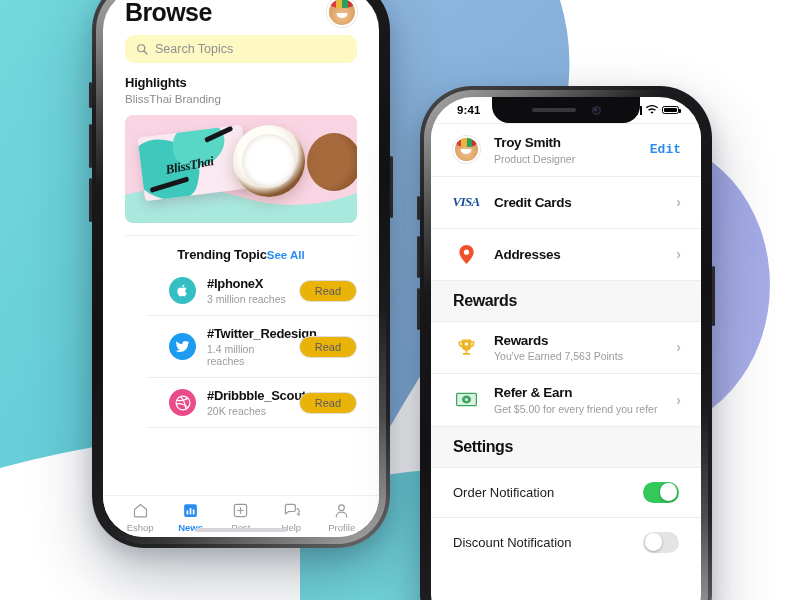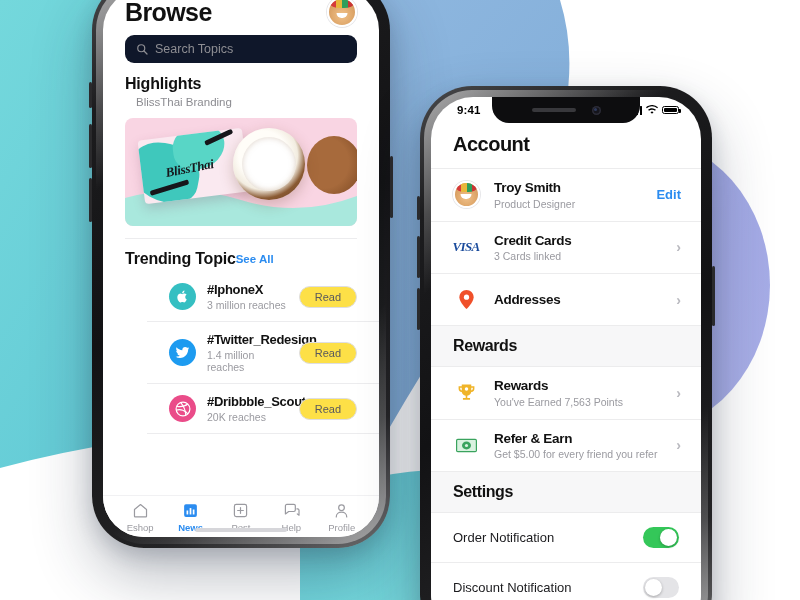--- a/index.html
+++ b/index.html
@@ -81,28 +81,28 @@
     border:2px solid #fff; box-shadow:0 0 0 1px #e7e7ea;
     position:relative; overflow:hidden; flex:none;
   }
   .avatar .hair{position:absolute;top:-2px;left:1px;right:1px;height:11px;
      background:linear-gradient(90deg,#d63a3a 0 26%,#e8b63a 26% 52%,#2e9e5b 52% 76%,#c93434 76% 100%);
      border-radius:50% 50% 42% 42%;}
   .avatar .smile{position:absolute;bottom:7px;left:50%;transform:translateX(-50%);
      width:11px;height:5px;border-radius:0 0 11px 11px;background:#fff;}
 
   .searchbar {
-    margin:2px 22px 0 22px; height:28px; background:#0f172a; border-radius:9px;
+    margin:2px 22px 0 22px; height:28px; background:#fef9c3; border-radius:9px;
     display:flex; align-items:center; gap:7px; padding:0 11px;
   }
   .searchbar .ph { font-size:12.5px; color:#8e8e93; }
 
   .sec-pad { padding:12px 22px 0 22px; }
-  .sec-title { font-size:16px; font-weight:bold; color:#111; letter-spacing:-.2px; }
-  .sec-sub { font-size:11.5px; color:#8c8c91; margin-top:3px;margin-left:11px; }
+  .sec-title { font-size:13px; font-weight:bold; color:#111; letter-spacing:-.2px; }
+  .sec-sub { font-size:11.5px; color:#8c8c91; margin-top:3px; }
 
   
   .highlight-card {
     margin:10px 22px 0 22px; height:108px; border-radius:8px; overflow:hidden;
     position:relative; background:#f9d5e3;
   }
   .hl-wave { position:absolute; bottom:0; left:0; width:100%; height:46px; }
   .biz-card {
     position:absolute; left:16px; top:16px; width:105px; height:64px;
     background:#fae9f0; border-radius:4px; transform:rotate(-7deg);
@@ -125,37 +125,37 @@
     background:radial-gradient(circle at 46% 42%, #ffffff 0 62%, #f3ebdd 100%);
     box-shadow:inset 0 0 6px rgba(160,130,100,.35);}
   .coconut-half {
     position:absolute; right:-4px; top:18px; width:54px; height:58px; border-radius:50%;
     background:radial-gradient(circle at 30% 46%, #a76a3c 0 52%, #7a4722 100%);
   }
 
   .divider { height:1px; background:#ececee; margin:12px 22px 0 22px; }
 
   .trend-head {
-    display:flex; align-items:center; justify-content:flex-start;
+    display:flex; align-items:center; justify-content:center;
     padding:11px 22px 0 22px;
   }
   .see-all { font-size:11.5px; color:#2b8cf0; font-weight:600; }
 
   .trend-row {
     display:flex; align-items:center; gap:11px; padding:10px 22px;
     border-bottom:1px solid #ececee;
   }
   .t-icon { width:27px; height:27px; border-radius:50%; flex:none;
             display:flex; align-items:center; justify-content:center; color:#fff; }
   .t-texts { flex:1; min-width:0; }
   .t-name { font-size:13px; font-weight:bold; color:#111; letter-spacing:-.3px; }
   .t-sub { font-size:10.5px; color:#9a9aa0; margin-top:2px; }
   .read-btn {
     border:1px solid #dedee2; border-radius:13px; padding:4px 15px;
-    font-size:11px; color:#58585e; background:#fde047; flex:none;
+    font-size:11px; color:#58585e; background:#eab308; flex:none;
   }
 
   
   .tabbar {
     position:absolute; bottom:0; left:0; right:0; background:#fff;
     padding:6px 12px 4px 12px; display:flex; justify-content:space-around;
     border-top:1px solid #f1f1f3;
   }
   .tab { display:flex; flex-direction:column; align-items:center; gap:3px; width:46px; }
   .tab span { font-size:9.5px; color:#9a9aa0; }
@@ -167,21 +167,21 @@
   .acct-title { font-size:20px; font-weight:bold; color:#111; padding:10px 22px 12px 22px;
                 letter-spacing:-.5px; }
   .acct-row {
     display:flex; align-items:center; gap:13px; padding:11px 20px;
     border-top:1px solid #ececed; background:#fff; min-height:52px;
   }
   .ar-icon { width:30px; display:flex; align-items:center; justify-content:center; flex:none; }
   .ar-texts { flex:1; min-width:0; }
   .ar-title { font-size:13.5px; font-weight:bold; color:#111; letter-spacing:-.3px; }
   .ar-sub { font-size:10.5px; color:#9a9aa0; margin-top:2.5px; }
-  .edit-link { font-size:13px; color:#2b8cf0; font-weight:600; }
+  .edit-link { font-size:13px; color:#2b8cf0; font-weight:600;font-family:Liberation Mono, monospace; }
   .chev { color:#b9b9bf; font-size:14px; font-weight:600; }
   .group-head {
     background:#f7f7f8; padding:11px 22px; font-size:16px; font-weight:bold;
     color:#111; letter-spacing:-.4px; border-top:1px solid #ececed;
   }
   .set-row {
     display:flex; align-items:center; justify-content:space-between;
     padding:14px 22px; border-top:1px solid #ececed; background:#fff;gap:12px;
   }
   .set-label { font-size:13px; color:#1b1b1e; }
@@ -396,21 +396,20 @@
           <path d="M12 17.6l3-3.3a4.2 4.2 0 0 0-6 0z"></path>
           <path d="M12 9.3c2.3 0 4.4.9 6 2.4l1.9-2.1A11.7 11.7 0 0 0 12 6.3c-3 0-5.8 1.2-7.9 3.3l1.9 2.1a8.6 8.6 0 0 1 6-2.4z"></path>
           <path d="M12 2.4c4 0 7.7 1.6 10.4 4.2L24 4.7A16.5 16.5 0 0 0 12 0C7.4 0 3.2 1.8 0 4.7l1.6 1.9A14.5 14.5 0 0 1 12 2.4z"></path>
         </svg>
         <div class="battery">
             <i></i>
           </div>
       </div>
     </div>
 
-    <div class="acct-title">Account</div>
 
     <div class="acct-row">
       <div class="ar-icon">
         <div class="avatar avatar-sm">
           <div class="hair"></div>
             <div class="smile"></div>
         </div>
       </div>
       <div class="ar-texts">
         <div class="ar-title">Troy Smith</div>
@@ -418,21 +417,20 @@
       </div>
       <div class="edit-link">Edit</div>
     </div>
 
     <div class="acct-row">
       <div class="ar-icon">
         <span class="visa">VISA</span>
       </div>
       <div class="ar-texts">
         <div class="ar-title">Credit Cards</div>
-        <div class="ar-sub">3 Cards linked</div>
       </div>
       <div class="chev">›</div>
     </div>
 
     <div class="acct-row">
       <div class="ar-icon">
         <svg width="15" height="19" viewBox="0 0 24 32" fill="#f0502a">
           <path d="M12 0C5.4 0 0 5.4 0 12c0 8.6 12 20 12 20s12-11.4 12-20C24 5.4 18.6 0 12 0z"></path>
           <circle cx="12" cy="12" r="4.4" fill="#fff"></circle>
         </svg>

